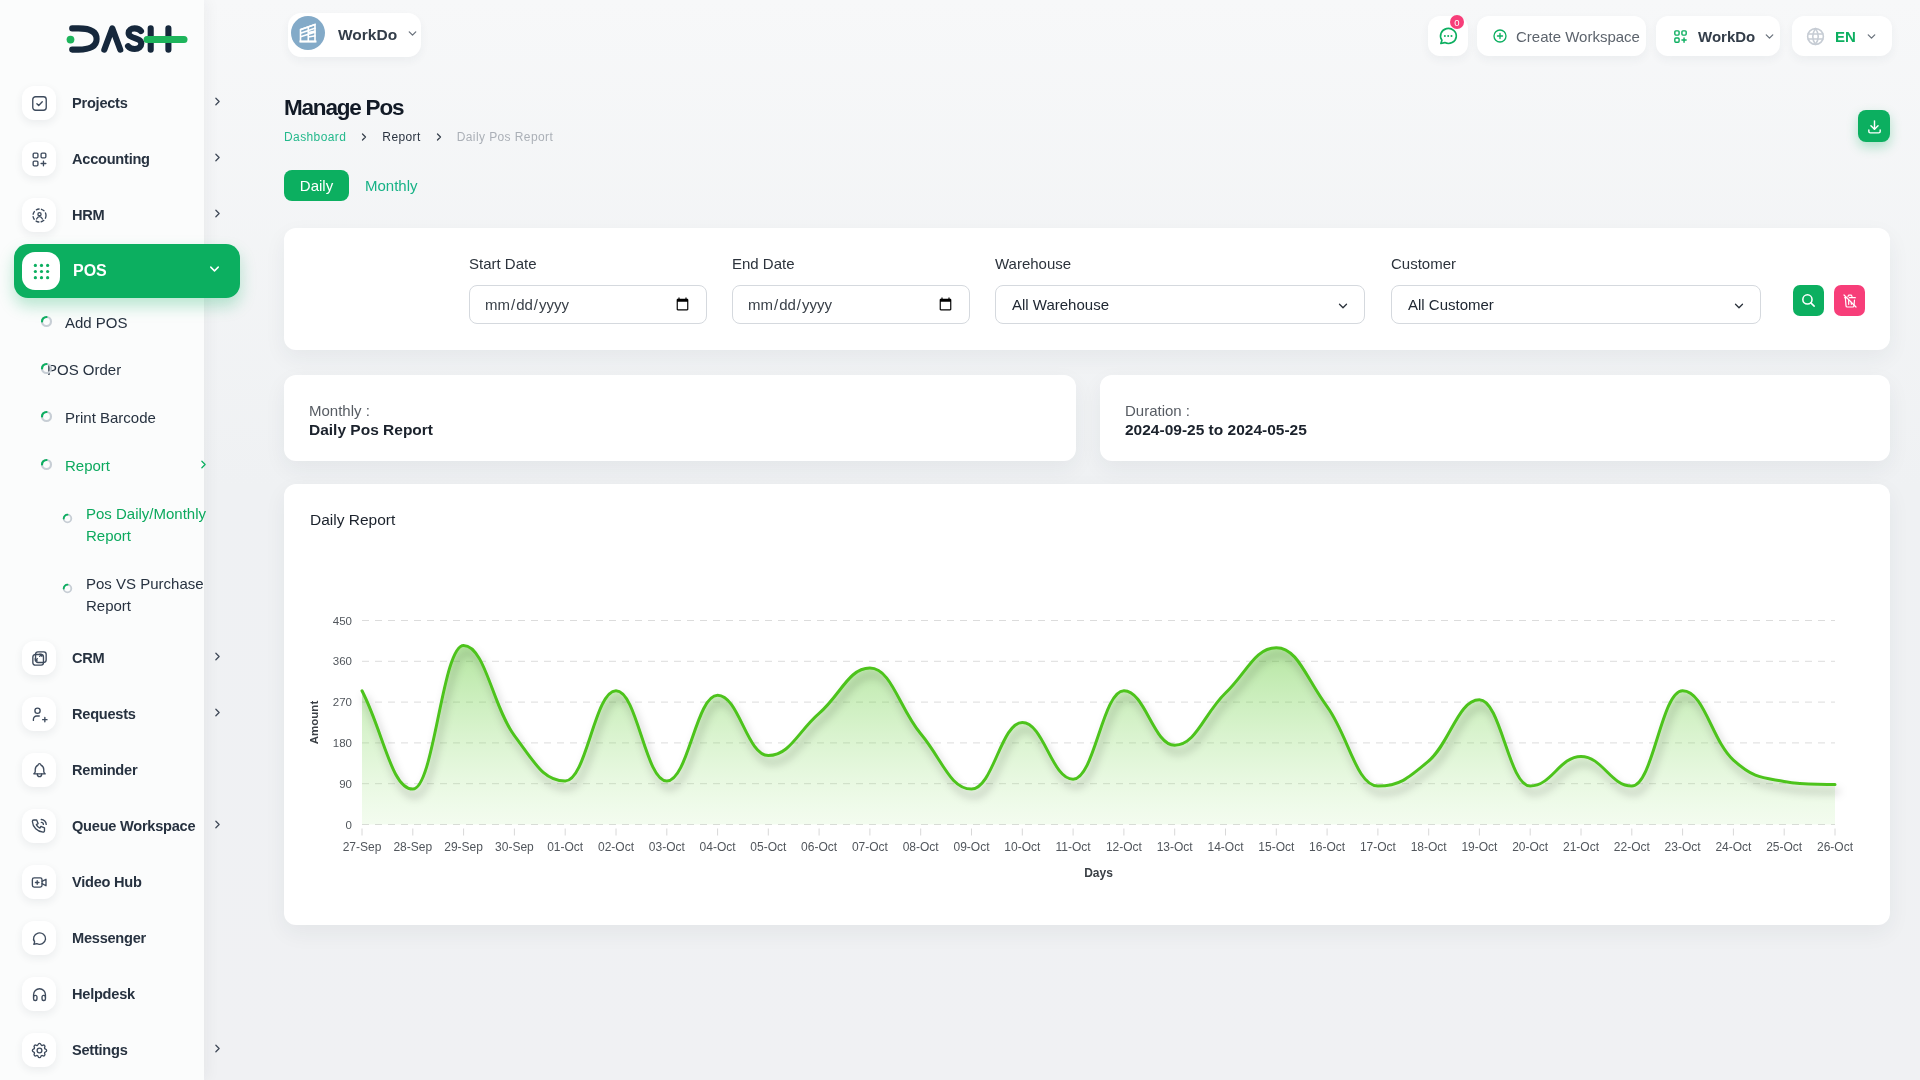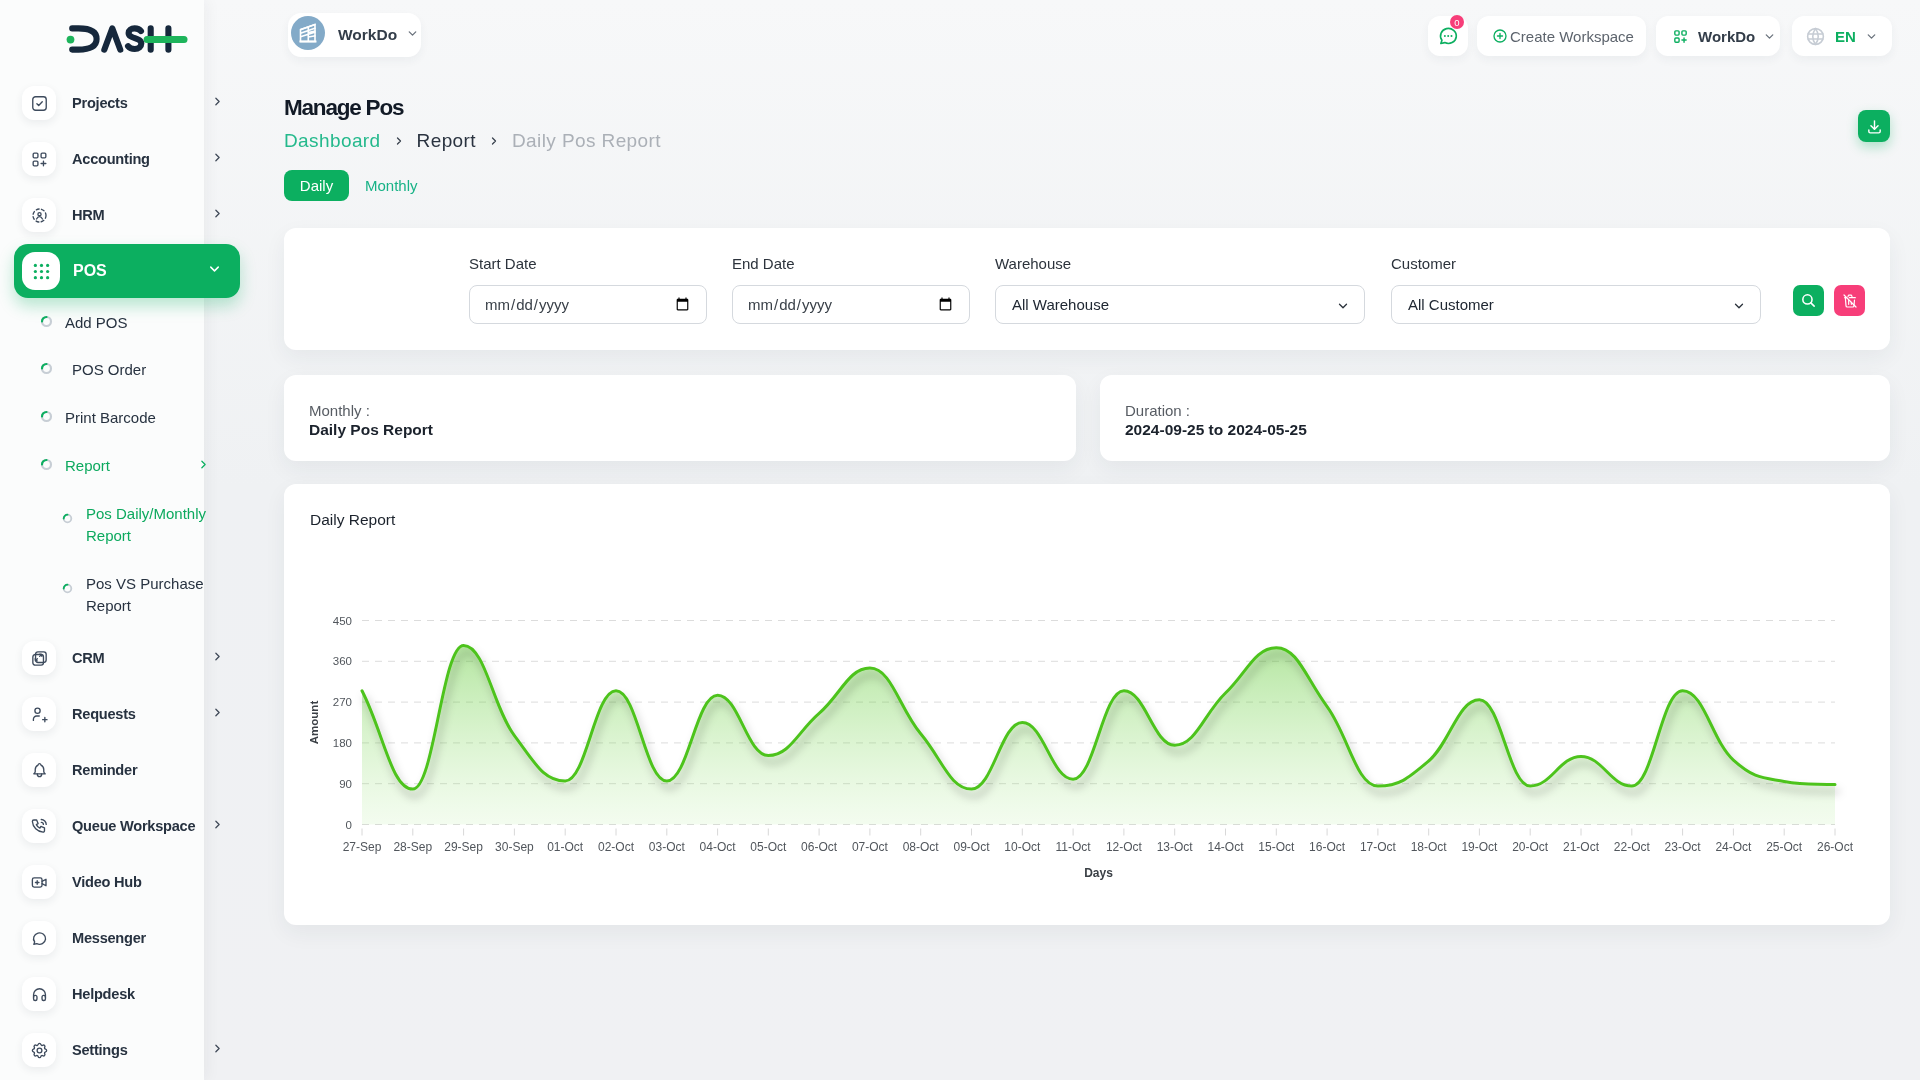--- a/index.html
+++ b/index.html
@@ -13,21 +13,21 @@
 .pos-pill{position:absolute;left:14px;top:244px;width:226px;height:54px;background:#0caf60;border-radius:14px;box-shadow:0 8px 16px rgba(12,175,96,.28)}
 .pos-pill .tile{left:8px;top:8px;width:38px;height:38px;border-radius:13px;box-shadow:none}
 .pos-pill .txt{position:absolute;left:59px;top:50%;transform:translateY(-50%);font-size:16px;font-weight:700;color:#fff}
 .pos-pill .chev{color:#fff;right:18px}
 .sub{position:absolute;font-size:15px;color:#273240}
 .sub .bullet{position:absolute;left:0;top:50%;transform:translateY(-50%)}
 .green{color:#0ca95e}
 .card{position:absolute;background:#fff;border-radius:12px;box-shadow:0 8px 22px rgba(40,50,70,.06)}
 .hbtn{position:absolute;top:16px;height:40px;background:#fff;border-radius:12px;box-shadow:0 4px 10px rgba(40,50,70,.05);display:flex;align-items:center}
 .h1{position:absolute;left:284px;top:95px;font-size:22.5px;font-weight:700;letter-spacing:-1.2px;color:#121a26}
-.crumb{position:absolute;left:284px;top:130px;font-size:19px;letter-spacing:.4px;display:flex;align-items:center;gap:12px}
+.crumb{position:absolute;left:284px;top:130px;font-size:12px;letter-spacing:.4px;display:flex;align-items:center;gap:12px}
 .crumb .sep{color:#39424e;display:flex}
 .crumb .muted{color:#abb0b7}
 .crumb .dark{color:#2a3340}
 .crumb .green{color:#24b98c}
 .tabbtn{position:absolute;left:284px;top:170px;width:65px;height:31px;border-radius:8px;background:#0caf60;color:#fff;font-size:15px;display:flex;align-items:center;justify-content:center}
 .monthly{position:absolute;left:365px;top:170px;height:31px;display:flex;align-items:center;font-size:15px;color:#17b286}
 .dlbtn{position:absolute;left:1858px;top:110px;width:32px;height:32px;border-radius:8px;background:#0caf60;display:flex;align-items:center;justify-content:center;box-shadow:0 5px 12px rgba(12,175,96,.3)}
 .flabel{position:absolute;top:255px;font-size:15px;color:#2c333c}
 .finput{position:absolute;top:285px;height:39px;border:1px solid #d5d9de;border-radius:8px;background:#fff;font-size:15px;color:#3a4149;padding:0 14px;font-family:"Liberation Sans",sans-serif}
 .fselect{position:absolute;top:285px;height:39px;border:1px solid #d5d9de;border-radius:8px;background:#fff;font-size:15px;color:#202833;padding:0 16px;display:flex;align-items:center}
@@ -106,21 +106,21 @@
           <path d="M6 9l6 6 6-6"></path>
         </svg></span>
     </div>
 <div class="sub" style="left:40px;top:307px;width:186px;height:32px;line-height:32px"><span class="bullet"><svg width="13" height="13" viewBox="0 0 24 24" fill="none">
           <circle cx="12" cy="12" r="8.3" stroke="#c7ced5" stroke-width="4"></circle>
           <path d="M3.7 12 A8.3 8.3 0 0 1 12 3.7" stroke="#0caf60" stroke-width="4" stroke-linecap="round"></path>
         </svg></span><span style="margin-left:25px">Add POS</span></div>
 <div class="sub" style="left:40px;top:354px;width:186px;height:32px;line-height:32px"><span class="bullet"><svg width="13" height="13" viewBox="0 0 24 24" fill="none">
           <circle cx="12" cy="12" r="8.3" stroke="#c7ced5" stroke-width="4"></circle>
           <path d="M3.7 12 A8.3 8.3 0 0 1 12 3.7" stroke="#0caf60" stroke-width="4" stroke-linecap="round"></path>
-        </svg></span><span style="margin-left:32px">POS Order</span></div>
+        </svg></span><span style="margin-left:7px">POS Order</span></div>
 <div class="sub" style="left:40px;top:402px;width:186px;height:32px;line-height:32px"><span class="bullet"><svg width="13" height="13" viewBox="0 0 24 24" fill="none">
           <circle cx="12" cy="12" r="8.3" stroke="#c7ced5" stroke-width="4"></circle>
           <path d="M3.7 12 A8.3 8.3 0 0 1 12 3.7" stroke="#0caf60" stroke-width="4" stroke-linecap="round"></path>
         </svg></span><span style="margin-left:25px">Print Barcode</span></div>
 <div class="sub green" style="left:40px;top:450px;width:186px;height:32px;line-height:32px"><span class="bullet"><svg width="13" height="13" viewBox="0 0 24 24" fill="none">
           <circle cx="12" cy="12" r="8.3" stroke="#c7ced5" stroke-width="4"></circle>
           <path d="M3.7 12 A8.3 8.3 0 0 1 12 3.7" stroke="#0caf60" stroke-width="4" stroke-linecap="round"></path>
         </svg></span><span style="margin-left:25px">Report</span><span class="chev" style="color:#0caf60"><svg width="13" height="13" viewBox="0 0 24 24" fill="none" stroke="currentColor" stroke-width="2.4" stroke-linecap="round" stroke-linejoin="round">
           <path d="M9 6l6 6-6 6"></path>
         </svg></span></div>
@@ -247,21 +247,21 @@
     </svg>
   <div style="position:absolute;left:22px;top:-1px;width:14px;height:14px;border-radius:50%;background:#f73e79;color:#fff;font-size:9.5px;display:flex;align-items:center;justify-content:center">0</div>
 </div>
 <div class="hbtn" style="left:1477px;width:169px">
   <span style="margin-left:15px;display:flex">
       <svg width="16" height="16" viewBox="0 0 24 24" fill="none" stroke="#0caf60" stroke-width="2" stroke-linecap="round">
         <circle cx="12" cy="12" r="9"></circle>
         <path d="M12 8.2v7.6M8.2 12h7.6"></path>
       </svg>
     </span>
-  <span style="margin-left:2px;font-size:15px;color:#5d646d">Create Workspace</span>
+  <span style="margin-left:8px;font-size:15px;color:#5d646d">Create Workspace</span>
 </div>
 <div class="hbtn" style="left:1656px;width:124px">
   <span style="margin-left:16px;display:flex">
       <svg width="17" height="17" viewBox="0 0 24 24" fill="none" stroke="#0caf60" stroke-width="2.0" stroke-linecap="round" stroke-linejoin="round">
         <rect x="4" y="4" width="6" height="6" rx="1.4"></rect>
         <rect x="14" y="4" width="6" height="6" rx="1.4"></rect>
         <rect x="4" y="14" width="6" height="6" rx="1.4"></rect>
         <path d="M14 17h6M17 14v6"></path>
       </svg>
     </span>

